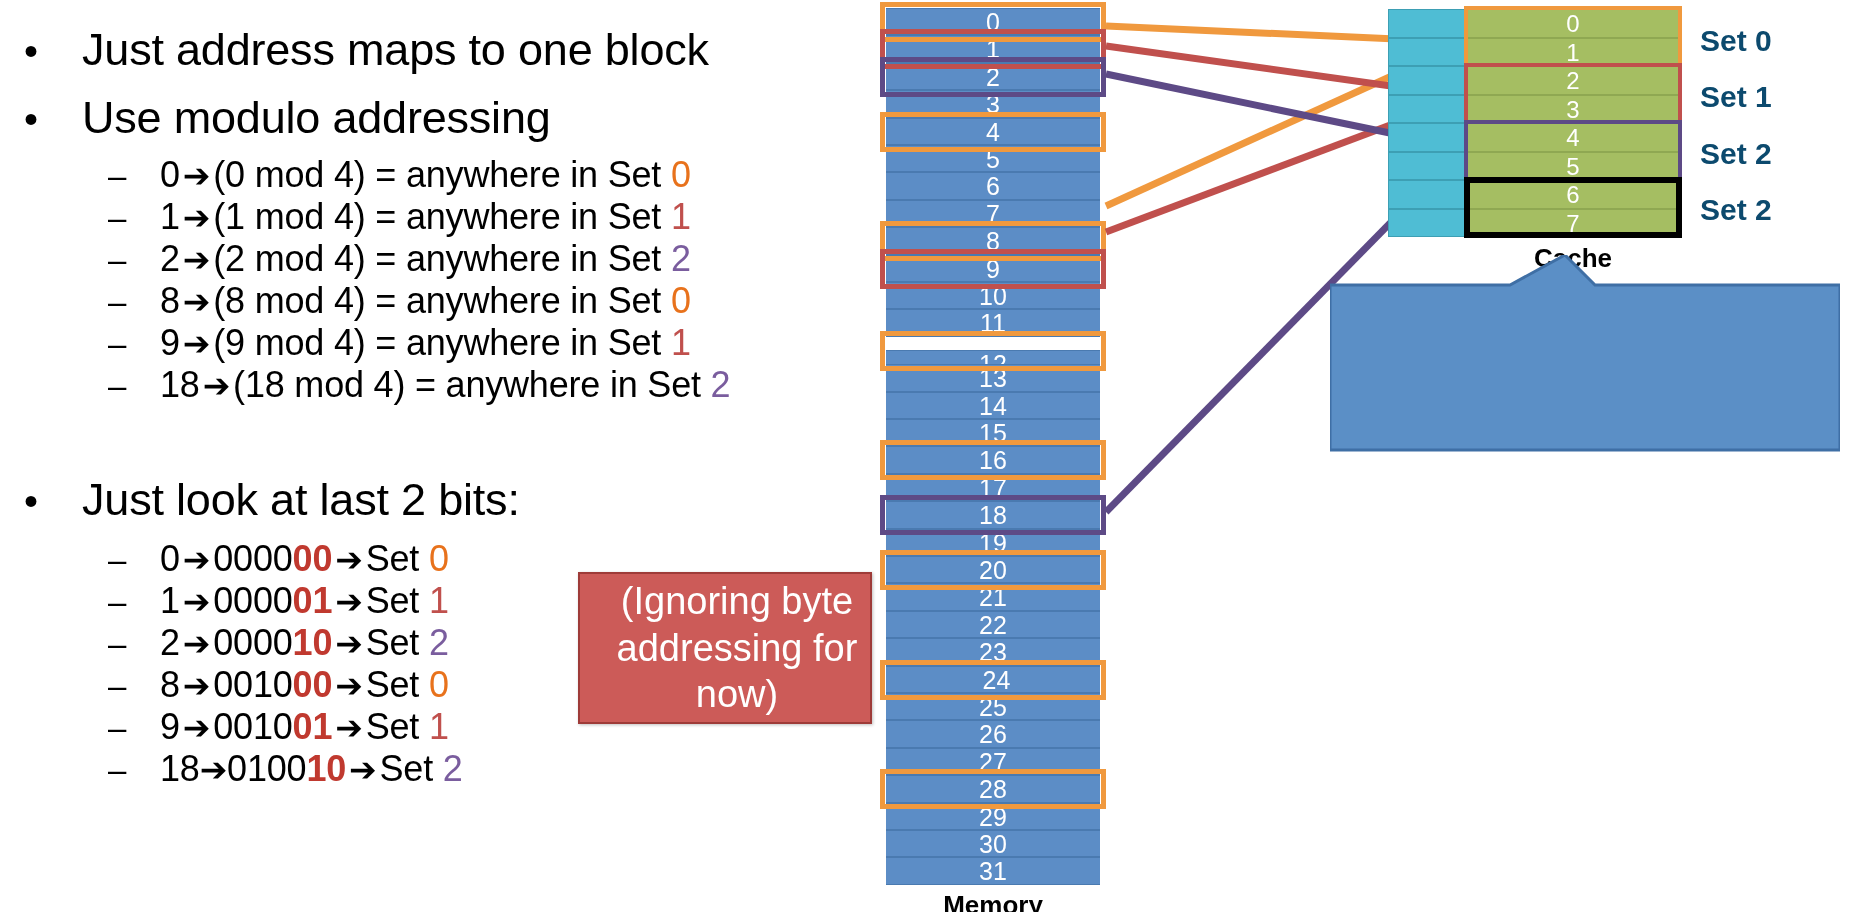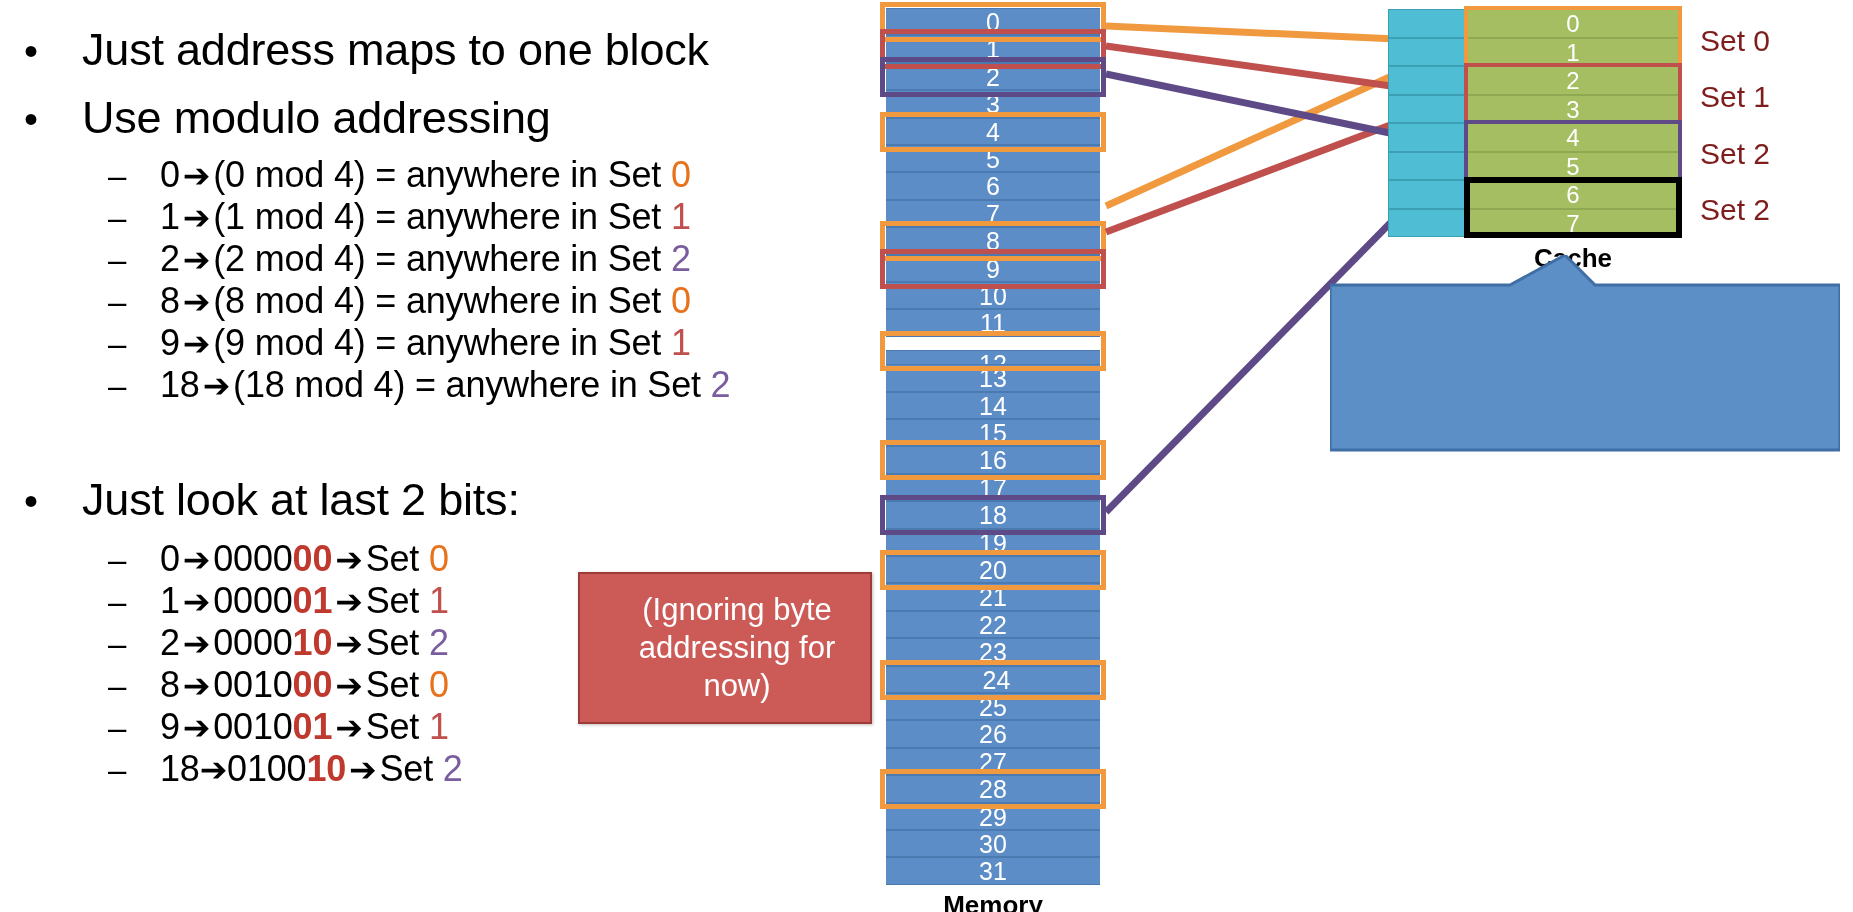--- a/index.html
+++ b/index.html
@@ -27,21 +27,21 @@
   .bits{color:#C0392F;font-weight:bold;}
 
   
   #note-box{
     position:absolute;left:578px;top:572px;width:290px;height:148px;
     background:#CC5B58;border:2px solid #9E3B38;
     box-shadow:1px 1px 3px rgba(0,0,0,0.25);
     display:flex;align-items:center;justify-content:center;
   }
   #note-box .note-txt{
-    color:#ffffff;font-size:31px;line-height:1.22;text-align:center;width:100%;margin-left:24px;
+    color:#ffffff;font-size:38px;line-height:1.22;text-align:center;width:100%;margin-left:24px;
   }
 
   
   #memory{position:absolute;left:886px;top:8px;width:214px;height:880px;}
   .mem-cell{
     position:absolute;left:0;width:214px;height:27.4px;
     background:#5C8DC6;border-top:1px solid #4A7AB0;border-bottom:1px solid #4A7AB0;
     color:#ffffff;font-size:25px;line-height:27px;text-align:center;
     box-sizing:border-box;
   }
@@ -80,21 +80,21 @@
   .cs-o{border-color:#F0993E;}
   .cs-r{border-color:#C0504D;}
   .cs-p{border-color:#5D4A86;}
   .cs-k{border-color:#000000;border-width:6px;}
 
   #cache-label{
     position:absolute;left:1468px;top:243px;width:210px;text-align:center;
     font-size:26px;font-weight:bold;color:#000;
   }
   .set-label{
-    position:absolute;left:1700px;font-size:30px;color:#7f1d1d;white-space:nowrap;
+    position:absolute;left:1700px;font-size:30px;color:#0c4a6e;white-space:nowrap;font-weight:bold;
   }
 
   
   #connectors{position:absolute;left:0;top:0;width:1853px;height:912px;pointer-events:none;}
 
   
   #callout{position:absolute;left:1330px;top:255px;width:510px;height:215px;}
   #callout .co-txt{
     position:absolute;left:30px;top:46px;width:450px;
     color:#ffffff;font-size:30px;line-height:1.45;text-align:center;

